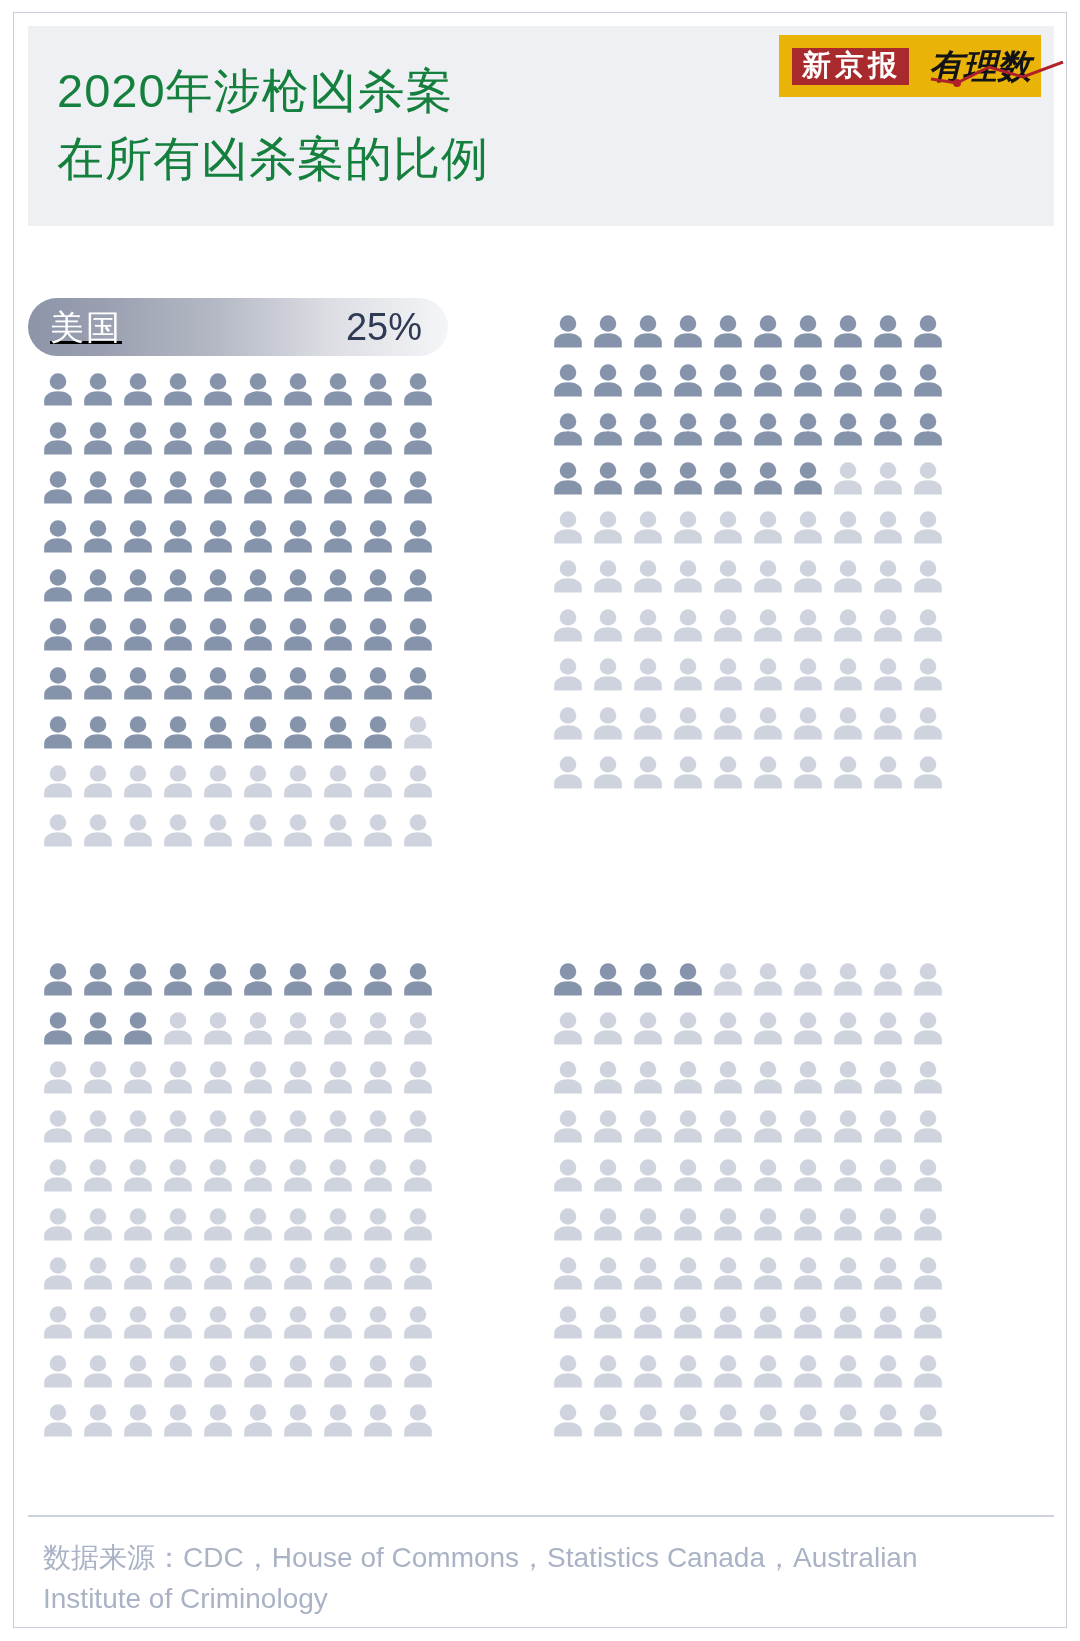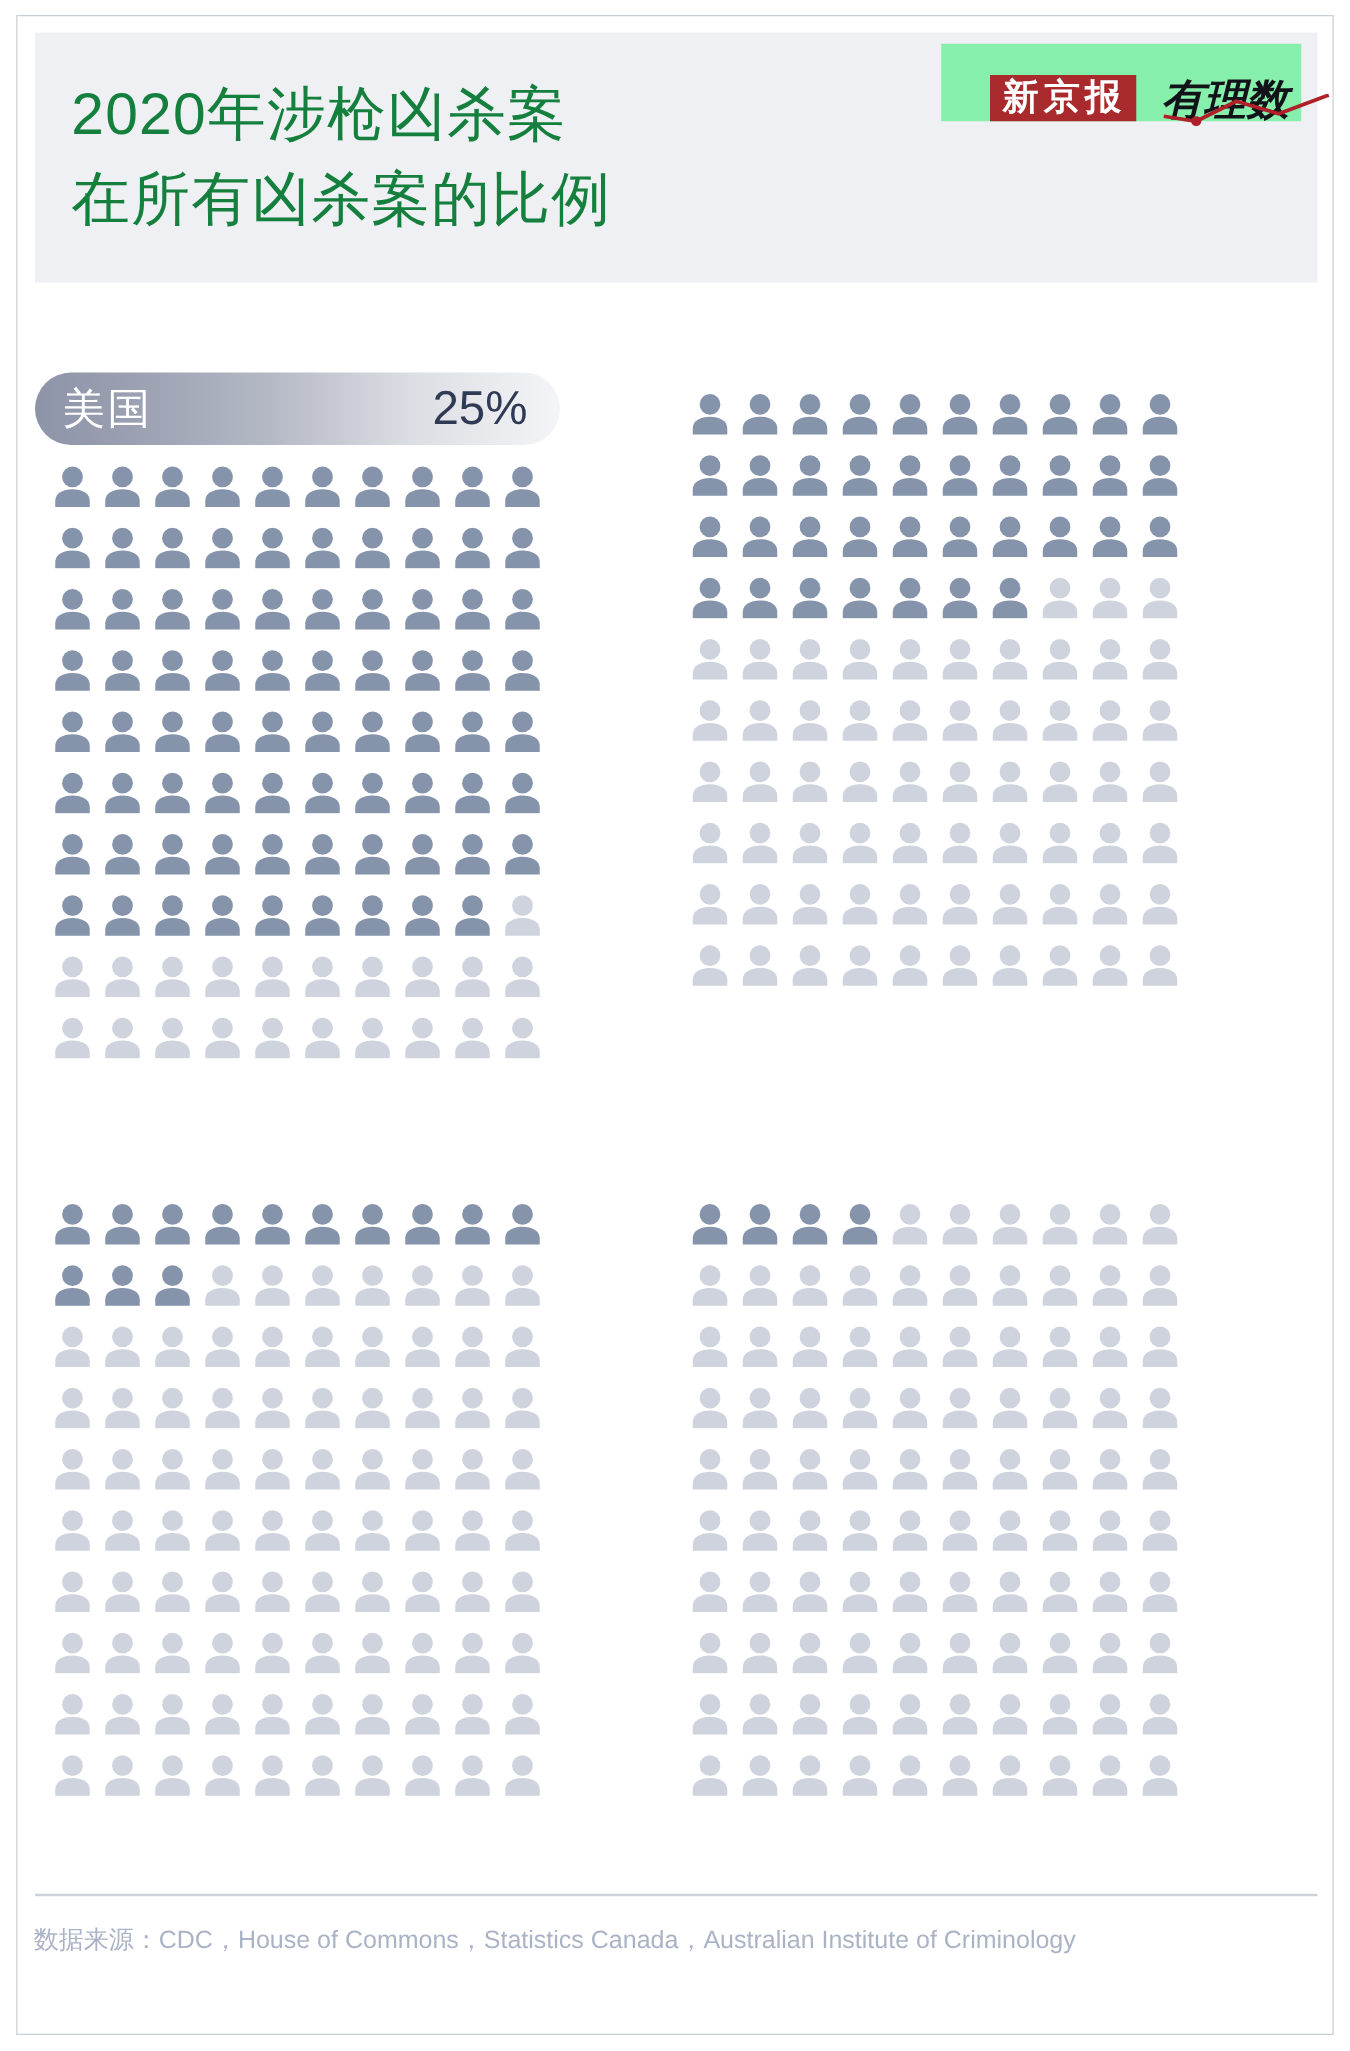--- a/index.html
+++ b/index.html
@@ -48,25 +48,25 @@
     font-size: 47px;
     line-height: 1.45;
     letter-spacing: 1px;
     font-weight: 400;
     white-space: pre-line;
   }
   .logo {
     position: absolute;
     right: 13px;
     top: 9px;
-    width: 288px;
+    width: 262px;
     height: 62px;
-    background: #86efac;
+    background: #eab308;
     display: flex;
-    align-items: flex-end;
+    align-items: center;
     justify-content: flex-end;
     padding-right: 4px;
     box-sizing: border-box;
   }
   .logo-red {
     background: #a82a2c;
     color: #ffffff;
     font-size: 29px;
     font-weight: bold;
     letter-spacing: 4px;
@@ -111,20 +111,21 @@
 
   .label-bar {
     position: relative;
     height: 58px;
     border-radius: 29px;
     background: linear-gradient(to right, #8d94a8 0%, #9aa0b1 18%, #b5b9c5 45%, #dcdee4 72%, #f4f5f7 100%);
     display: flex;
     align-items: center;
     width: 420px;
     box-sizing: border-box;
+    text-decoration: underline;
   }
   .label-country {
     color: #ffffff;
     font-size: 34px;
     margin-left: 22px;
     letter-spacing: 2px;
     line-height: 1;
     white-space: nowrap;
   }
   .label-pct {
@@ -156,25 +157,25 @@
   .divider {
     position: absolute;
     left: 14px;
     top: 1502px;
     width: 1026px;
     height: 2px;
     background: #ccd1da;
   }
   .source {
     position: absolute;
-    left: 13px;
+    left: 29px;
     top: 1525px;
     width: 960px;
     color: #aab3c6;
-    font-size: 20px;
+    font-size: 28px;
     line-height: 1.45;
   }
 </style>
 </head>
 <body>
 
 <div class="page">
   <div class="frame">
 
     <div class="header">

